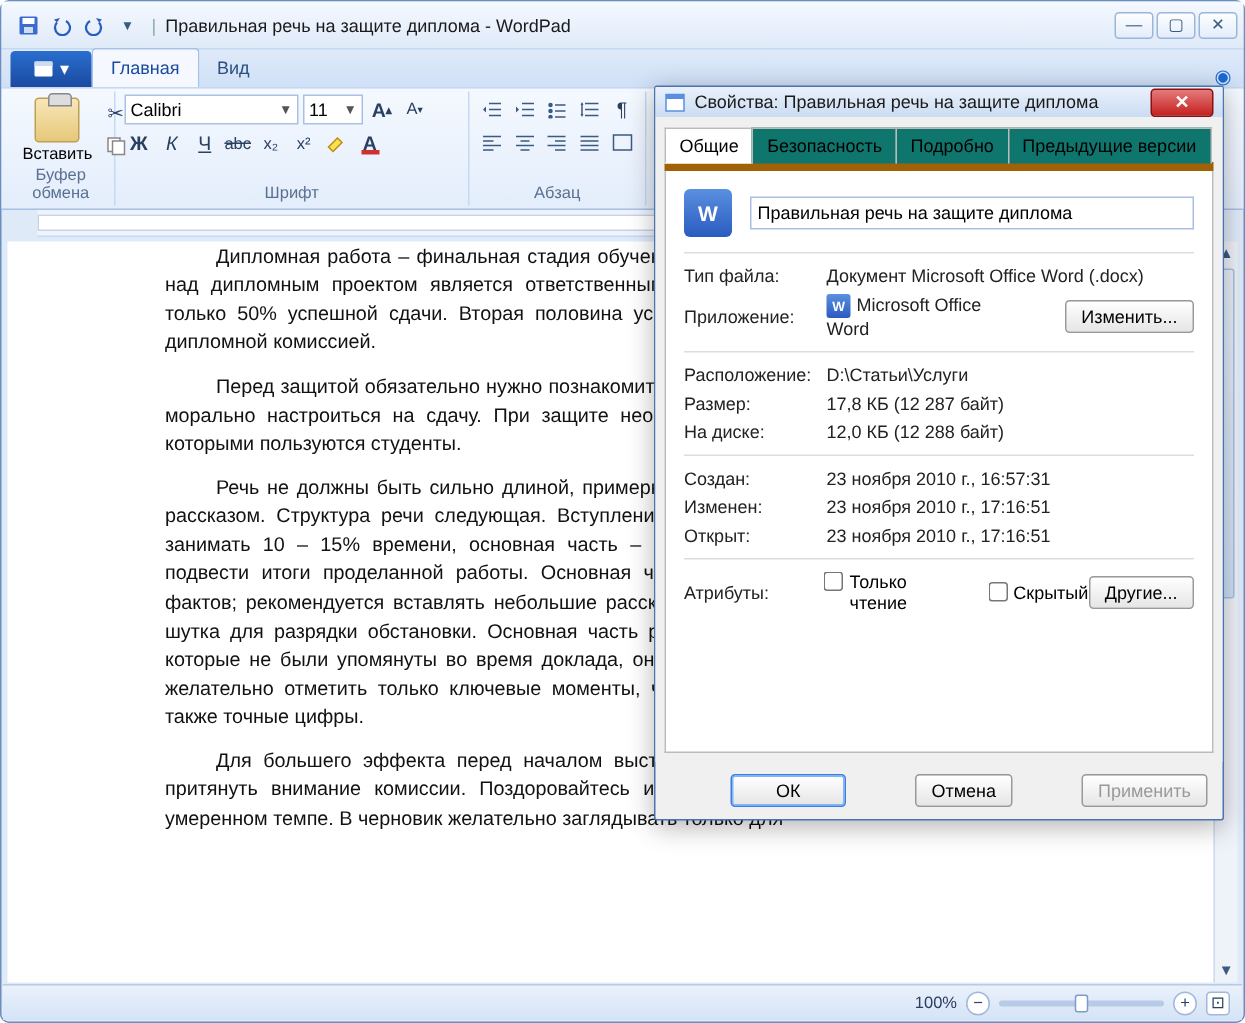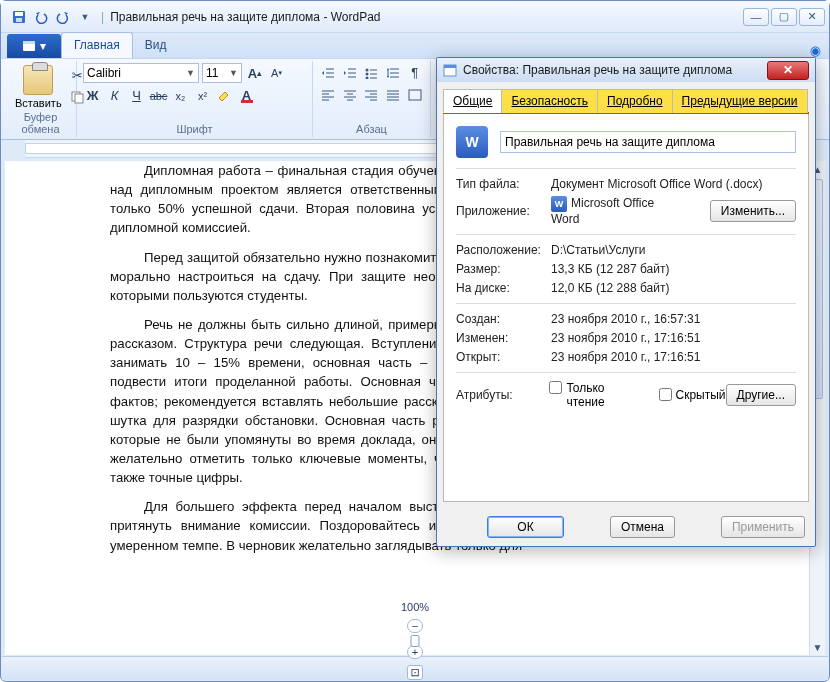--- a/index.html
+++ b/index.html
@@ -40,33 +40,33 @@
   .ruler{height:18px;background:#eef4fc;border-bottom:1px solid #c5d9f2;position:relative;margin:0 20px 0 24px;}
   .ruler::before{content:"";position:absolute;inset:3px 0;background:#fff;border:1px solid #c5d3e6;}
   .doc-area{position:absolute;top:160px;left:4px;right:20px;bottom:26px;background:#fff;overflow:hidden;}
   .doc{padding:0 80px 0 105px;font-size:13.2px;line-height:1.45;color:#111;font-family:Calibri,"Segoe UI",sans-serif;text-align:justify;}
   .doc p{margin:0 0 10px;text-indent:34px;}
   .scroll-v{position:absolute;right:4px;top:160px;bottom:26px;width:16px;background:#eef2f9;border-left:1px solid #d0dced;}
   .scroll-thumb{position:absolute;left:2px;right:2px;top:18px;height:220px;background:linear-gradient(#e8f0fb,#cfe0f7);border:1px solid #a8c0e4;border-radius:2px;}
   .scroll-arrow{position:absolute;left:0;right:0;height:16px;display:flex;align-items:center;justify-content:center;font-size:10px;color:#3a5a80;}
 
   
-  .status{position:absolute;left:1px;right:1px;bottom:1px;height:24px;background:linear-gradient(#eaf1fb,#d5e3f6);border-top:1px solid #b7cbe6;display:flex;align-items:center;justify-content:flex-end;padding:0 8px;font-size:11px;color:#2a4060;gap:6px;flex-direction:column;}
+  .status{position:absolute;left:1px;right:1px;bottom:1px;height:24px;background:linear-gradient(#eaf1fb,#d5e3f6);border-top:1px solid #b7cbe6;display:flex;align-items:center;justify-content:flex-end;padding:0 8px;font-size:11px;color:#2a4060;gap:6px;}
   .slider{width:110px;height:4px;background:#b7cbe6;border-radius:2px;position:relative;}
   .slider-thumb{position:absolute;top:-4px;left:50%;width:9px;height:12px;background:#fff;border:1px solid #7a9ccc;border-radius:2px;transform:translateX(-50%);}
   .zoom-btn{width:16px;height:16px;border:1px solid #a0b9db;border-radius:8px;display:flex;align-items:center;justify-content:center;font-size:11px;background:#fff;cursor:pointer;}
 
   
   .dialog{position:absolute;left:435px;top:56px;width:380px;height:490px;border:1px solid #4a74b0;border-radius:2px;background:#f0f0f0;box-shadow:0 4px 18px rgba(0,0,0,.3);display:flex;flex-direction:column;font-size:12px;}
   .dlg-title{height:28px;background:linear-gradient(#eaf1fb,#cbdcf2);display:flex;align-items:center;gap:6px;padding:0 6px;}
   .dlg-title-text{flex:1;color:#1a1a1a;}
   .dlg-close{width:42px;height:19px;background:linear-gradient(#e57a7a,#c52020);border:1px solid #8a1010;border-radius:3px;color:#fff;display:flex;align-items:center;justify-content:center;font-weight:bold;cursor:pointer;}
   .dlg-body{flex:1;padding:6px;background:#f0f0f0;}
-  .tabbar{display:flex;border-bottom:2px solid #a16207;text-decoration:underline;}
-  .dtab{padding:4px 9px;border:1px solid #bbb;border-bottom:none;background:#fde047;margin-right:-1px;cursor:pointer;position:relative;top:1px;font-size:12px;}
+  .tabbar{display:flex;border-bottom:6px solid #a16207;}
+  .dtab{padding:4px 9px;border:1px solid #bbb;border-bottom:none;background:#0f766e;margin-right:-1px;cursor:pointer;position:relative;top:1px;font-size:12px;}
   .dtab.active{background:#fff;border-bottom:1px solid #fff;}
   .panel{border:1px solid #bbb;border-top:none;background:#fff;padding:12px 12px 8px;height:388px;}
   .toprow{display:flex;align-items:center;gap:12px;margin-bottom:10px;}
   .word-icon{width:32px;height:32px;background:linear-gradient(#5a8fe0,#2a5cc0);border-radius:4px;display:flex;align-items:center;justify-content:center;color:#fff;font-weight:bold;font-size:14px;}
   .name-input{flex:1;height:22px;border:1px solid #a8c0e4;padding:2px 4px;font-size:12px;}
   hr.sep{border:none;border-top:1px solid #ddd;margin:8px 0;}
   .kv{display:flex;margin:5px 0;align-items:center;}
   .kv .k{width:95px;color:#222;}
   .kv .v{flex:1;color:#222;}
   .btn{height:22px;padding:0 10px;border:1px solid #999;background:linear-gradient(#fff,#e5e5e5);border-radius:3px;font-size:12px;cursor:pointer;margin-left:40px;}
@@ -304,21 +304,21 @@
           <div class="v"><span class="w-small-icon">W</span><span>Microsoft Office Word</span></div>
           <button class="btn">Изменить...</button>
         </div>
         <hr class="sep">
         <div class="kv">
             <div class="k">Расположение:</div>
             <div class="v">D:\Статьи\Услуги</div>
           </div>
         <div class="kv">
             <div class="k">Размер:</div>
-            <div class="v">13,3 КБ (12 287 байт)</div>
+            <div class="v">17,8 КБ (12 287 байт)</div>
           </div>
         <div class="kv">
             <div class="k">На диске:</div>
             <div class="v">12,0 КБ (12 288 байт)</div>
           </div>
         <hr class="sep">
         <div class="kv">
             <div class="k">Создан:</div>
             <div class="v">23 ноября 2010 г., 16:57:31</div>
           </div>

